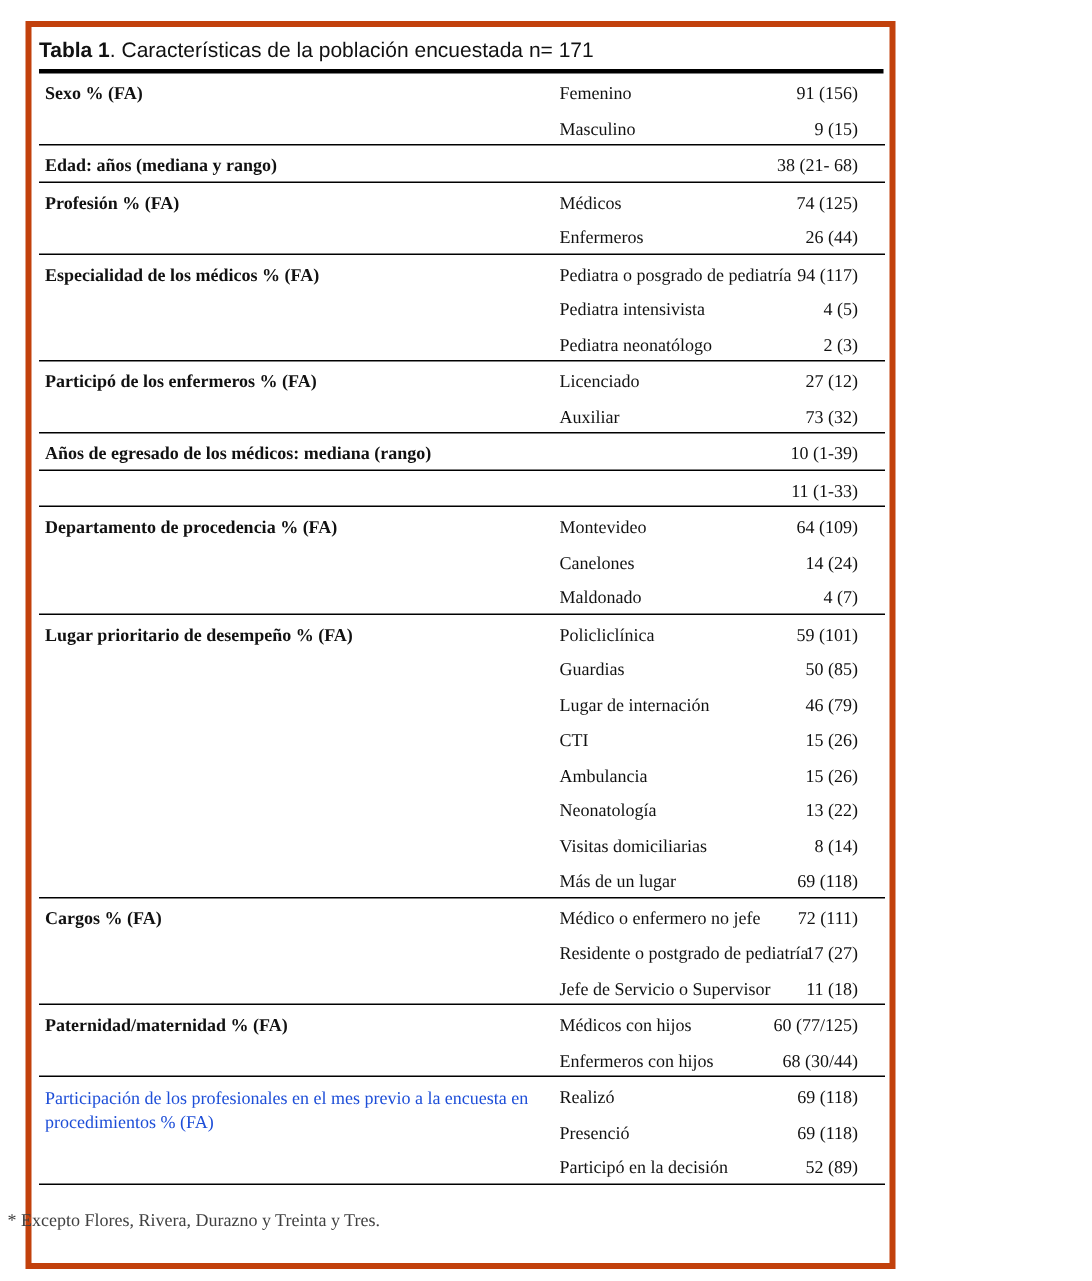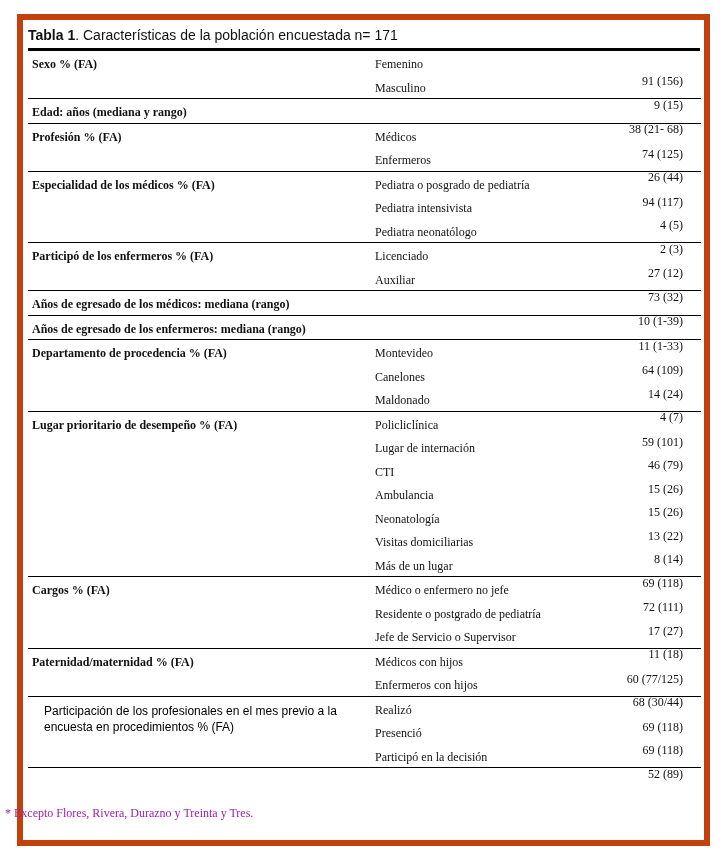--- a/index.html
+++ b/index.html
@@ -1,36 +1,36 @@
 <!DOCTYPE html>
 <html><head>
   <meta charset="utf-8">
   <style>
     html, body { margin: 0; padding: 0; background: #ffffff; }
     body { width: 728px; height: 854px; position: relative; overflow: hidden; }
     .frame {
-      position: absolute; left: 17px; top: 14px; width: 693px; height: 832px;
-      border: 6px solid #c2410c; box-sizing: border-box; background: #fff;
+      position: absolute; left: 17px; top: 14px; width: 580px; height: 832px;
+      border: 4px solid #c2410c; box-sizing: border-box; background: #fff;
     }
     .title {
       position: absolute; left: 5px; top: 4px; right: 4px; height: 24px;
       font-family: "Liberation Sans", sans-serif; font-size: 14px; color: #111;
       border-bottom: 3px solid #000; line-height: 22px; padding-left: 0;
     }
     .title b { font-weight: bold; }
     .rows { position: absolute; left: 5px; right: 3px; top: 31px; }
     .group { border-bottom: 1px solid #000; position: relative; }
     .row { position: relative; height: 23.5px; font-family: "Liberation Serif", serif; font-size: 12px; color: #111; }
     .row span { position: absolute; top: 6px; white-space: nowrap; }
     .c1 { left: 4px; font-weight: bold; }
     .c2 { left: 347px; }
-    .c3 { right: 18px; text-align: right; margin-top: 17px; }
-    .c1wrap { position: absolute; left: 16px; top: 6px; width: 340px; white-space: normal !important; line-height: 16px; font-family: Liberation Sans, sans-serif; font-size: 12px; color: #000000; }
+    .c3 { right: 18px; text-align: right; }
+    .c1wrap { position: absolute; left: 4px; top: 6px; width: 340px; white-space: normal !important; line-height: 16px; font-family: Liberation Serif, serif; font-size: 12px; color: #1d4ed8; }
     .footnote {
-      position: absolute; left: 5px; top: 806px; font-family: "Liberation Serif", serif; font-size: 12px; color: #a21caf;
+      position: absolute; left: 5px; top: 806px; font-family: "Liberation Serif", serif; font-size: 12px; color: #404040;
     }
   </style>
 </head>
 <body>
 
 <div class="frame">
   <div class="title"><b>Tabla 1</b><span>. Características de la población encuestada n= 171</span></div>
   <div class="rows" id="rows">
       <div class="group">
         <div class="row">
@@ -89,21 +89,20 @@
       </div>
       <div class="group">
         <div class="row">
           <span class="c1">Años de egresado de los médicos: mediana (rango)</span>
           <span class="c2"></span>
           <span class="c3">10 (1-39)</span>
         </div>
       </div>
       <div class="group">
         <div class="row">
-          <span class="c1">Años de egresado de los enfermeros: mediana (rango)</span>
           <span class="c2"></span>
           <span class="c3">11 (1-33)</span>
         </div>
       </div>
       <div class="group">
         <div class="row">
           <span class="c1">Departamento de procedencia % (FA)</span>
           <span class="c2">Montevideo</span>
           <span class="c3">64 (109)</span>
         </div>
@@ -114,20 +113,24 @@
         <div class="row">
           <span class="c2">Maldonado</span>
           <span class="c3">4 (7)</span>
         </div>
       </div>
       <div class="group">
         <div class="row">
           <span class="c1">Lugar prioritario de desempeño % (FA)</span>
           <span class="c2">Policliclínica</span>
           <span class="c3">59 (101)</span>
+        </div>
+        <div class="row">
+          <span class="c2">Guardias</span>
+          <span class="c3">50 (85)</span>
         </div>
         <div class="row">
           <span class="c2">Lugar de internación</span>
           <span class="c3">46 (79)</span>
         </div>
         <div class="row">
           <span class="c2">CTI</span>
           <span class="c3">15 (26)</span>
         </div>
         <div class="row">

